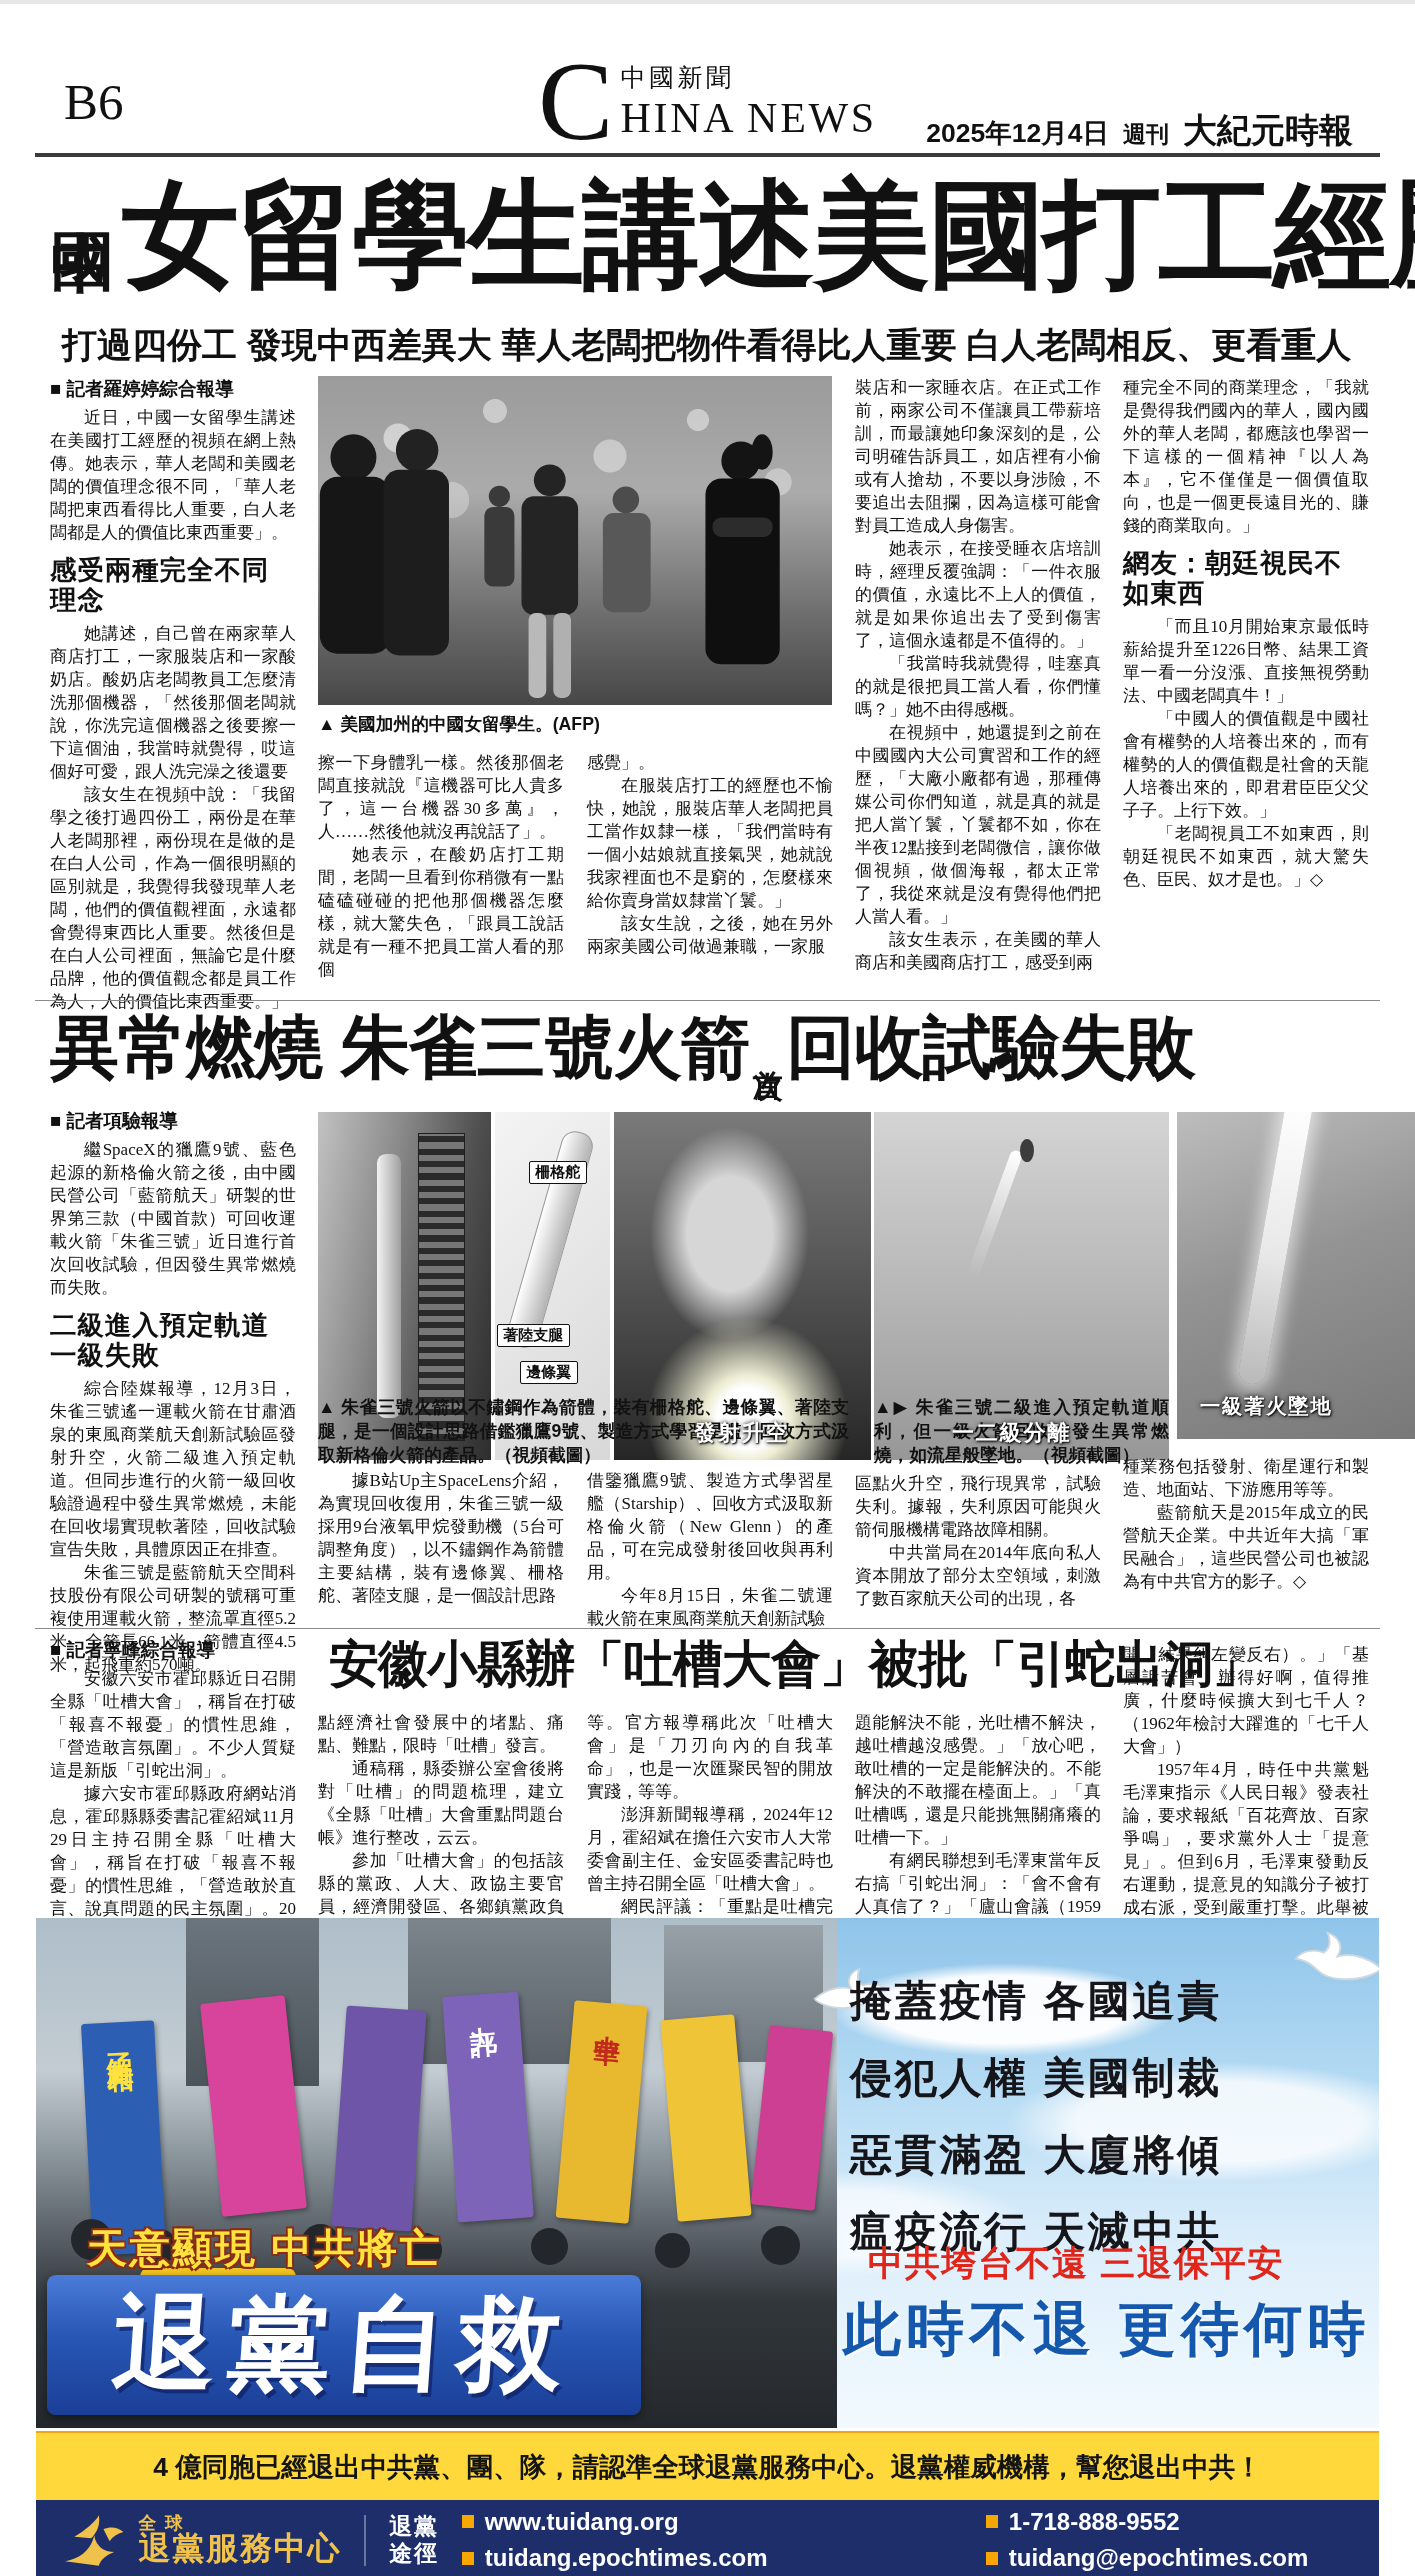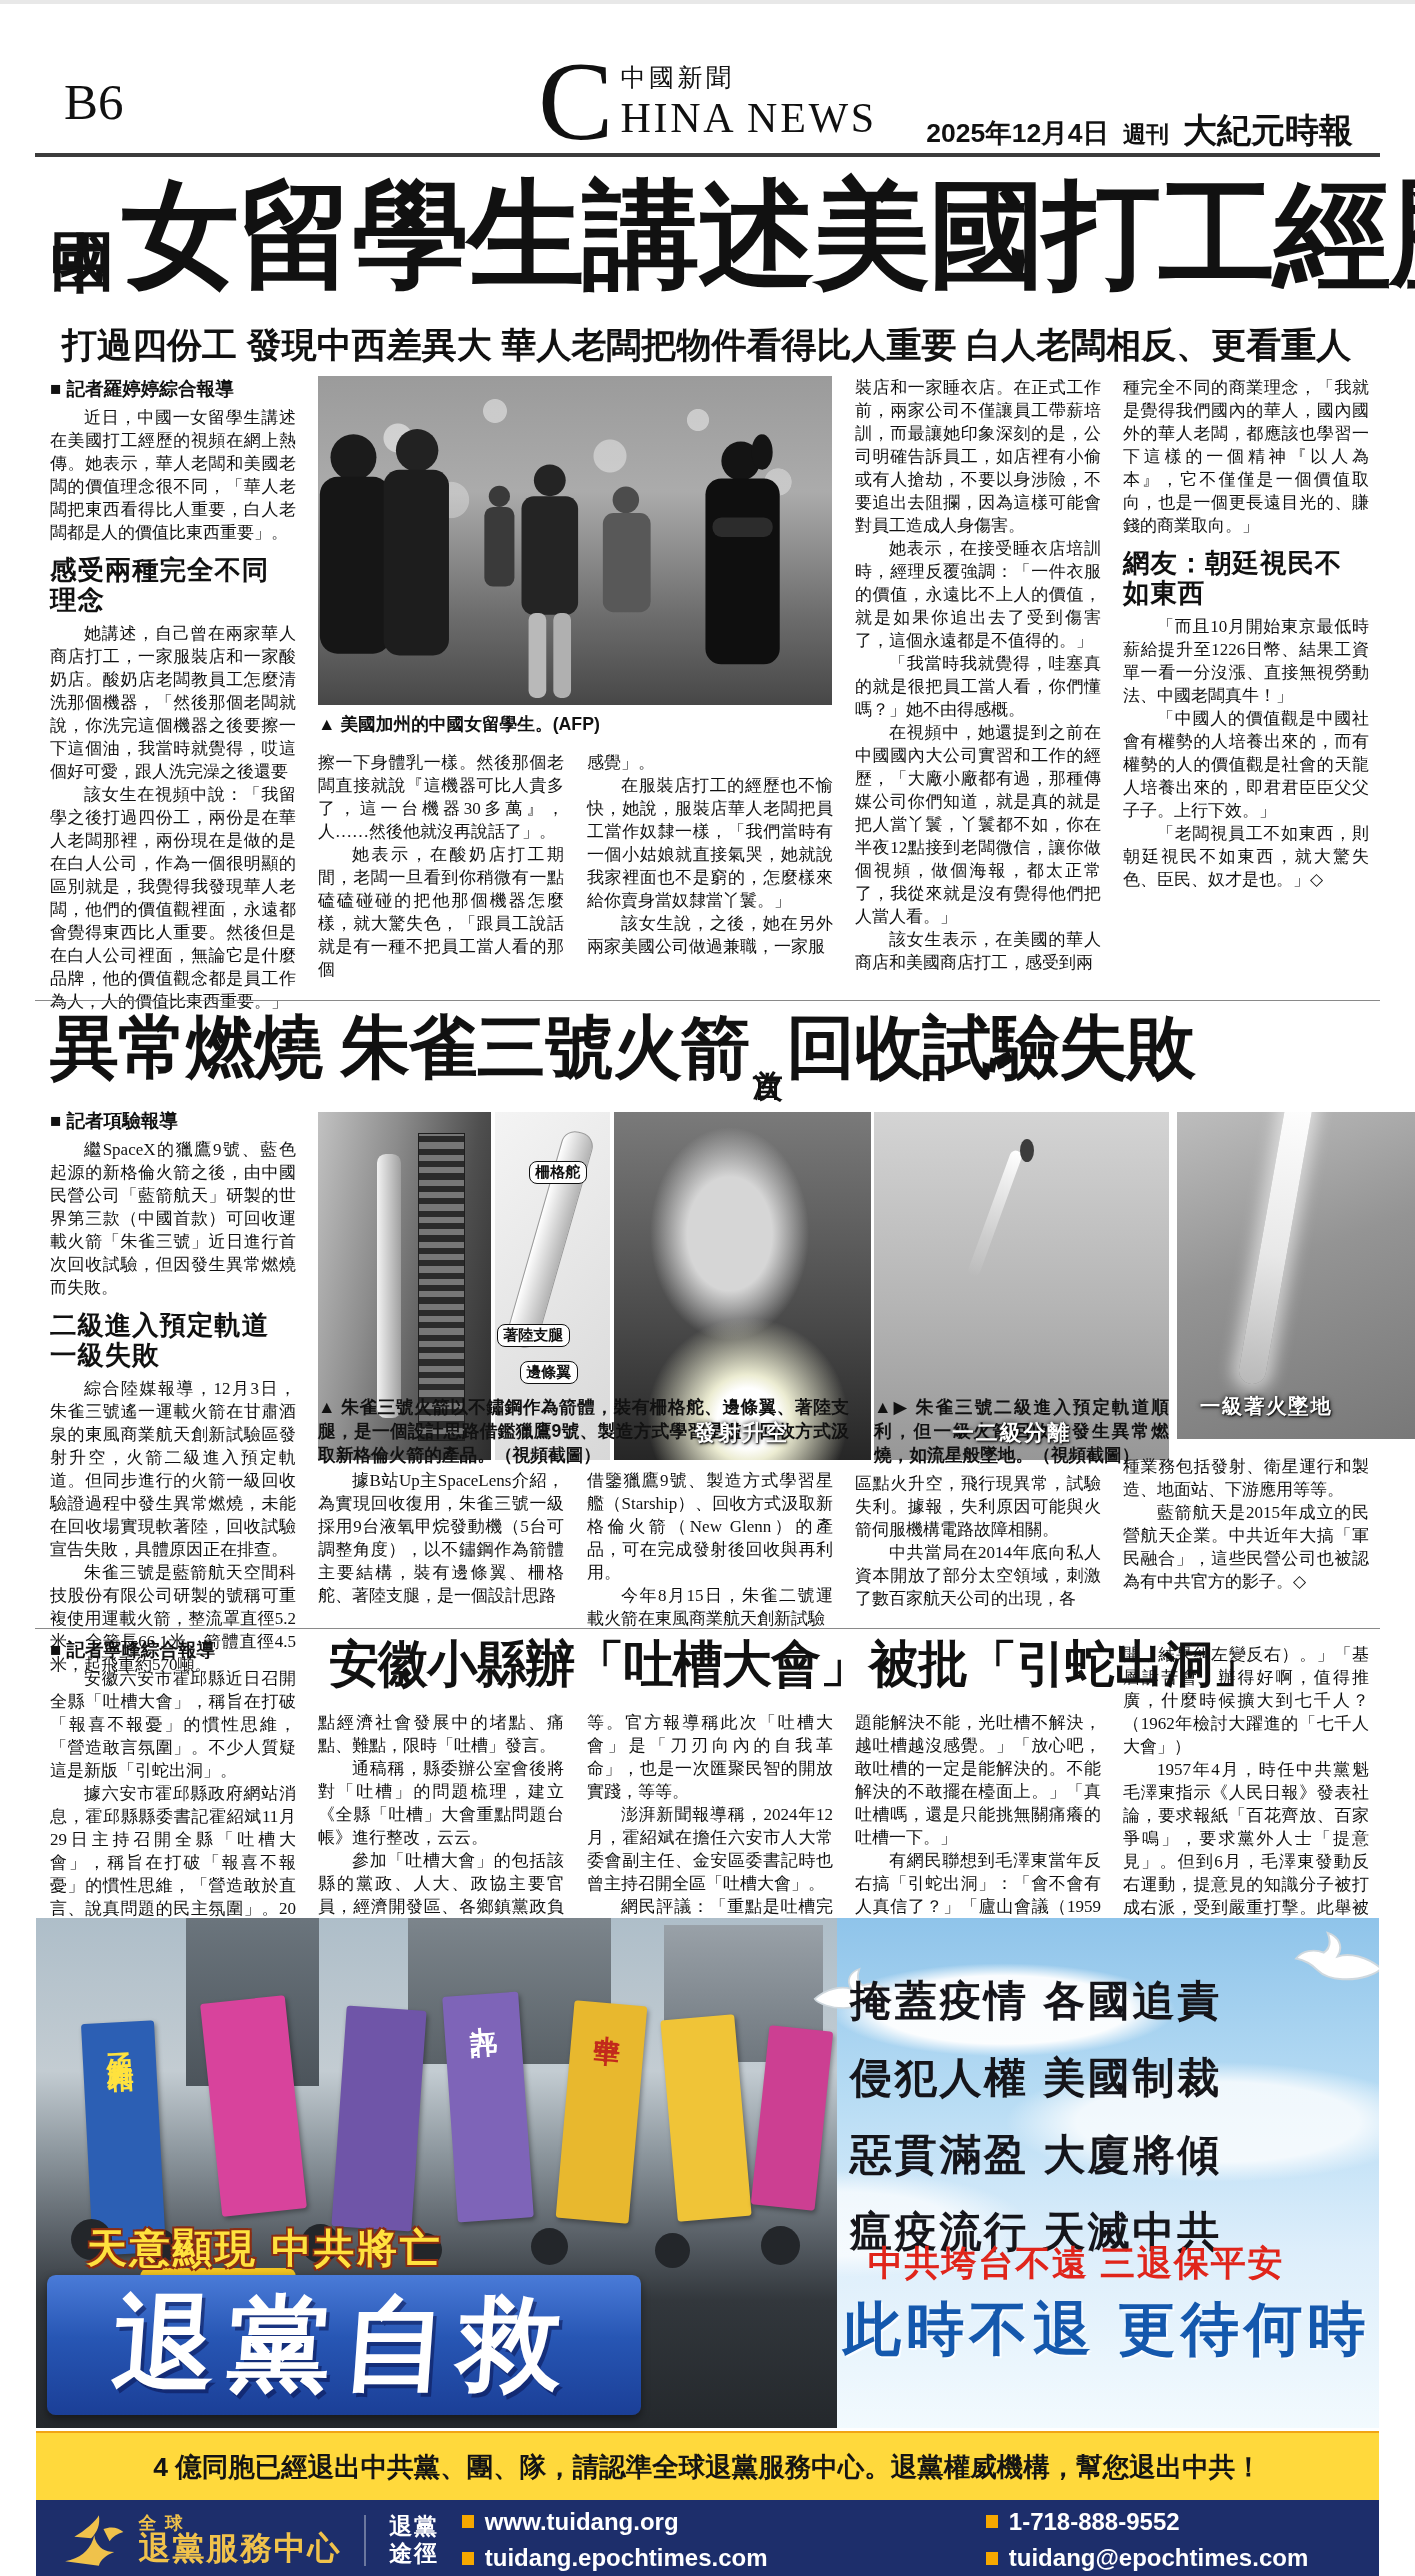--- a/index.html
+++ b/index.html
@@ -49,21 +49,21 @@
   .a2-h-stack{writing-mode:vertical-rl;text-orientation:upright;font-size:30px;line-height:1;margin:0 3.5px;letter-spacing:1.8px;}
   .tile{position:absolute;top:1108px;height:348px;overflow:hidden;}
   .t-tower{left:318px;width:173px;background:linear-gradient(100deg,#c2c2c2 0%,#8d8d8d 35%,#4f4f4f 70%,#2d2d2d 100%);}
   .tower-truss{position:absolute;left:58%;top:6%;width:26%;height:88%;border:1.8px solid #1e1e1e;
       background:repeating-linear-gradient(0deg,#2a2a2a 0 6.2px,#777 6.2px 12.4px);}
   .tower-rocket{position:absolute;left:34%;top:12%;width:14%;height:76%;border-radius:8.8px;
       background:linear-gradient(90deg,#f2f2f2,#9f9f9f);}
   .t-diagram{left:495px;width:115px;background:linear-gradient(135deg,#f4f4f4,#d8d8d8);}
   .diagram-rocket{position:absolute;left:39px;top:16px;width:30px;height:221px;border-radius:14px;
       transform:rotate(16deg);background:linear-gradient(90deg,#ffffff,#b3b3b3);border:0.9px solid #9a9a9a;}
-  .callout{position:absolute;background:#fff;border:1.8px solid #111;border-radius:8px;padding:0.9px 5.3px;
+  .callout{position:absolute;background:#fff;border:1.8px solid #111;border-radius:2px;padding:0.9px 5.3px;
       font-family:"Liberation Sans","DejaVu Sans",sans-serif;font-weight:bold;font-size:15px;white-space:nowrap;z-index:3;}
   .t-launch{left:614px;width:257px;background:
       radial-gradient(circle at 52% 88%, #ffffff 0 9%, #ececd2 13%, transparent 30%),
       radial-gradient(ellipse 106px 142px at 45% 35%, #d6d6d6 0 40%, transparent 75%),
       linear-gradient(180deg,#7a7a7a 0%,#4a4a4a 60%,#262626 100%);}
   .t-sep{left:874px;width:295px;background:linear-gradient(180deg,#d4d4d4 0%,#b5b5b5 55%,#979797 100%);}
   .sep-trail{position:absolute;left:115px;top:35px;width:12.4px;height:133px;border-radius:7px;
       transform:rotate(20deg);background:linear-gradient(180deg,#ffffff,#cccccc 70%,transparent);}
   .sep-dot{position:absolute;left:146px;top:26.5px;width:14px;height:23px;border-radius:50%;background:#3c3c3c;}
   .t-crash{left:1177px;width:241px;height:327px;background:

